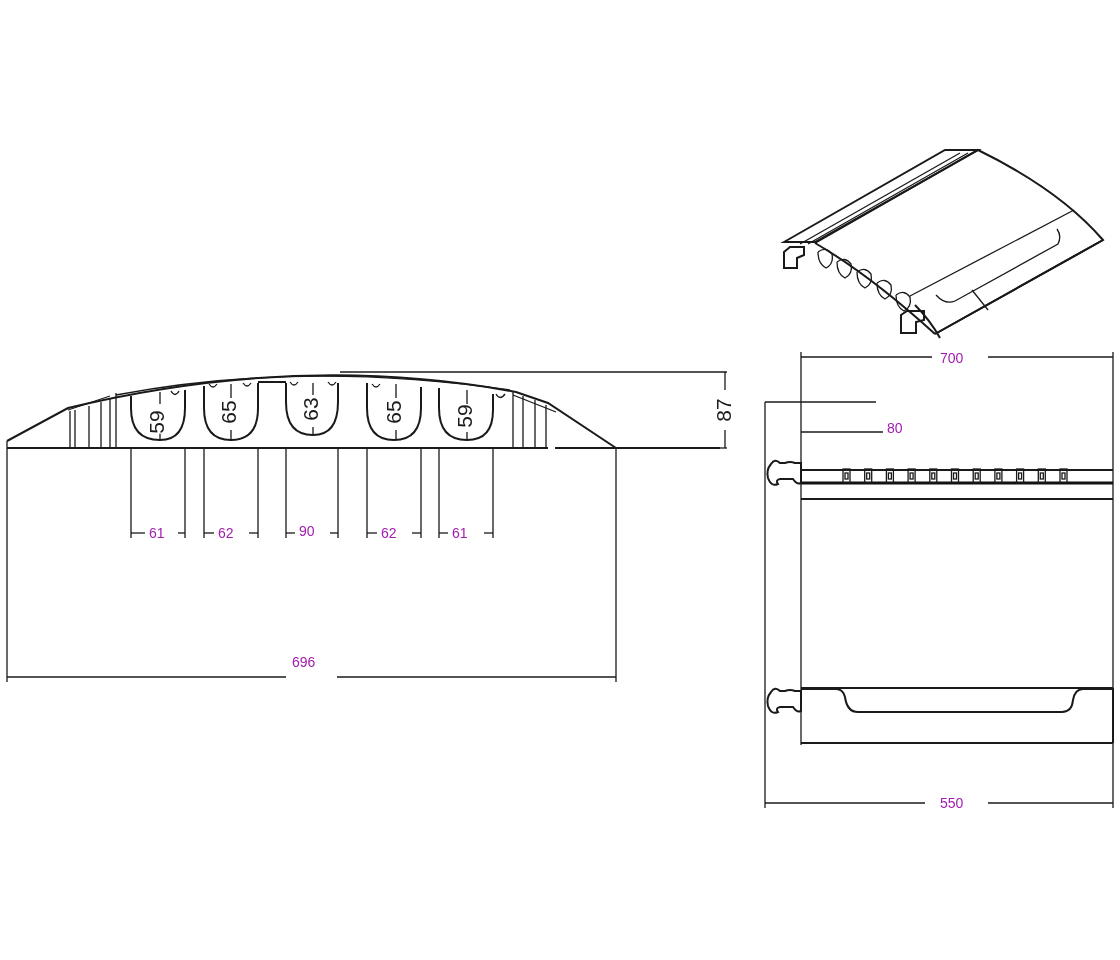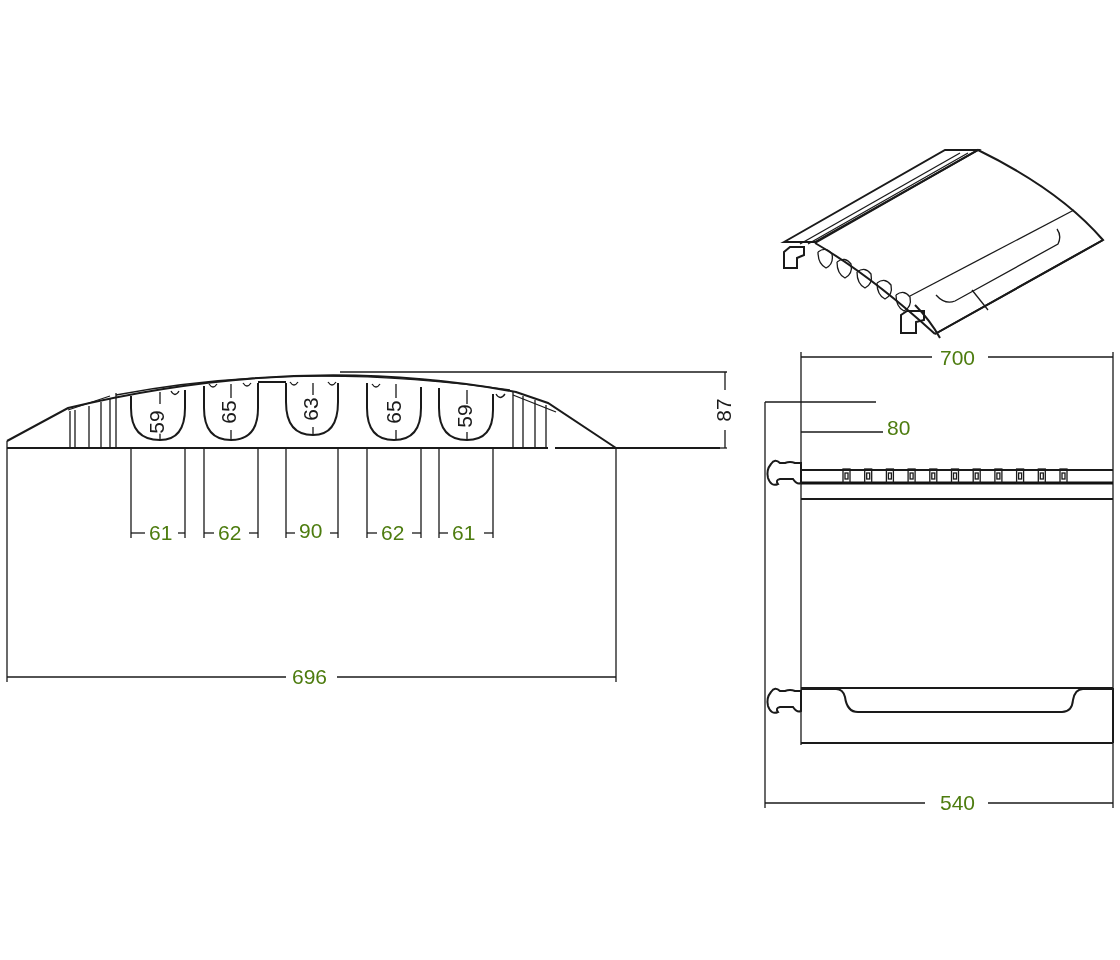--- a/index.html
+++ b/index.html
@@ -2,21 +2,21 @@
 <html><head>
   <meta charset="utf-8">
   <style>
     html, body { margin: 0; padding: 0; background: #ffffff; }
     body { width: 1120px; height: 960px; position: relative; overflow: hidden;
            font-family: "Liberation Sans", sans-serif; }
     svg { position: absolute; left: 0; top: 0; }
     .ln { stroke: #1a1a1a; stroke-width: 2; fill: none; }
     .thin { stroke: #1a1a1a; stroke-width: 1.3; fill: none; }
     .thick { stroke: #111; stroke-width: 3; fill: none; }
-    .lbl { position: absolute; font-size: 21px; color: #4d7c0f; background: #fff;
+    .lbl { position: absolute; font-size: 14px; color: #a21caf; background: #fff;
            padding: 0 4px; line-height: 22px; font-family: "Liberation Sans", sans-serif; }
     .vlbl { position: absolute; font-size: 21px; color: #1a1a1a; background: #fff;
             line-height: 22px; transform: rotate(-90deg); transform-origin: center center;
             font-family: "Liberation Sans", sans-serif; }
   </style>
 </head>
 <body>
 
 <svg width="1120" height="960" viewBox="0 0 1120 960">
 
@@ -208,18 +208,18 @@
 <div class="vlbl" style="left:299px; top:398px;">63</div>
 <div class="vlbl" style="left:382px; top:401px;">65</div>
 <div class="vlbl" style="left:453px; top:405px;">59</div>
 
 <div class="lbl" style="left:145px; top:522px;">61</div>
 <div class="lbl" style="left:214px; top:522px;">62</div>
 <div class="lbl" style="left:295px; top:520px;">90</div>
 <div class="lbl" style="left:377px; top:522px;">62</div>
 <div class="lbl" style="left:448px; top:522px;">61</div>
 
-<div class="lbl" style="left:288px; top:666px;text-align:right;">696</div>
+<div class="lbl" style="left:288px; top:651px;text-align:right;">696</div>
 <div class="vlbl" style="left:710px; top:399px; padding:0 2px;">87</div>
 
 <div class="lbl" style="left:936px; top:347px;">700</div>
 <div class="lbl" style="left:883px; top:393px;margin-top:24px;">80</div>
-<div class="lbl" style="left:936px; top:792px;">540</div>
+<div class="lbl" style="left:936px; top:792px;">550</div>
 
 </body></html>

